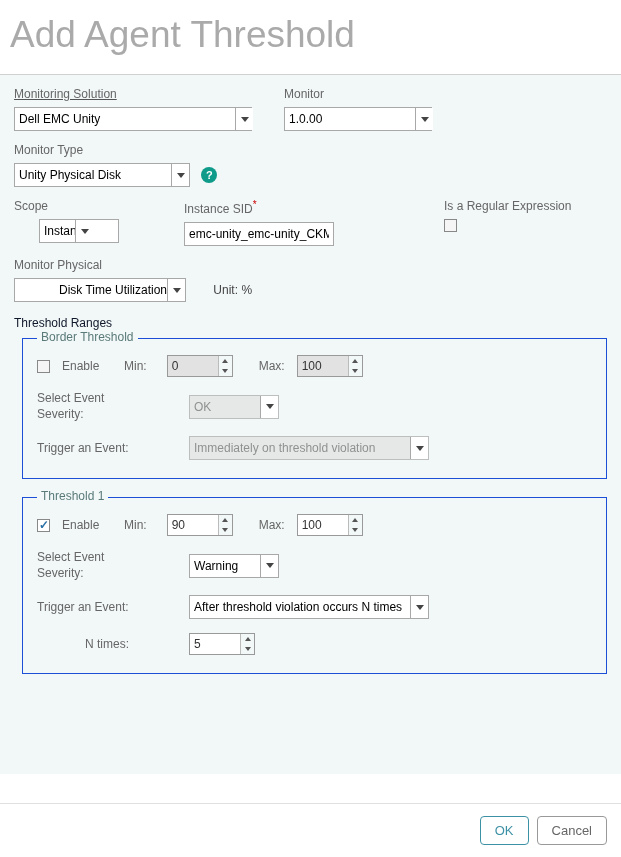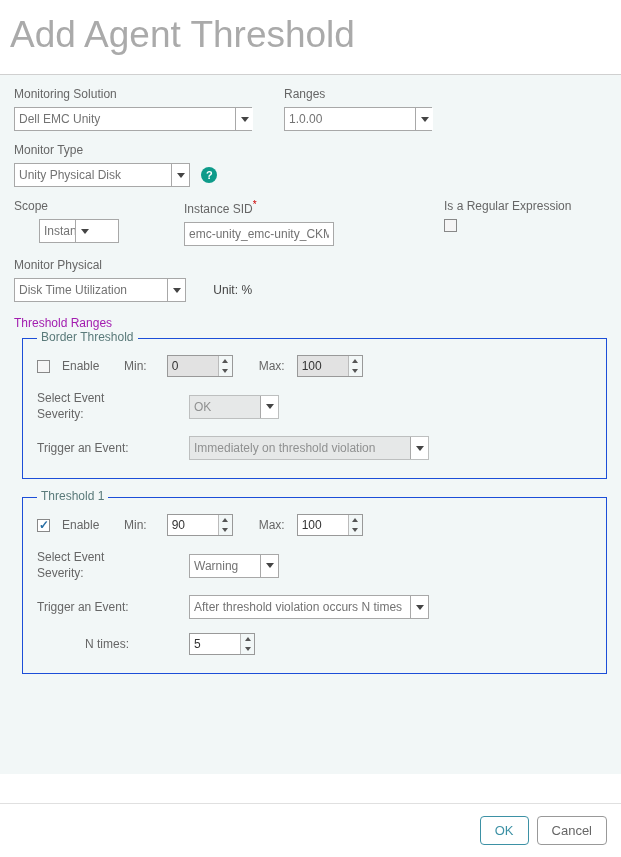--- a/index.html
+++ b/index.html
@@ -47,21 +47,21 @@
       color: #c00;
       font-size: 10px;
       vertical-align: super;
     }
     select, input[type="text"] {
       border: 1px solid #a8a8a8;
       background: #fff;
       height: 24px;
       padding: 2px 4px;
       font-size: 12px;
-      color: #737373;
+      color: #000000;
     }
     select {
       padding-right: 18px;
     }
     .select-wrap {
       position: relative;
       display: inline-block;
     }
     .select-wrap select {
       appearance: none;
@@ -127,21 +127,21 @@
     }
     .unit-label {
       font-size: 12px;
       color: #444;
       display: inline-block;
       margin-left: 24px;
       vertical-align: middle;
       line-height: 24px;
     }
     .section-heading {
-      color: #a21caf;
+      color: #0f172a;
       font-size: 12px;
       margin: 14px 0 8px 0;
     }
     .fieldset {
       border: 1px solid #1d4ed8;
       padding: 16px 14px 18px 14px;
       margin-left: 8px;
       margin-bottom: 18px;
       position: relative;
     }
@@ -249,31 +249,31 @@
     }
   </style>
 </head>
 <body>
 
 <div class="page-title">Add Agent Threshold</div>
 
 <div class="main-area">
 
   <div class="form-row">
-    <div class="form-col" style="width:240px;">
+    <div class="form-col" style="width:240px;text-decoration:underline;">
       <span class="field-label">Monitoring Solution</span>
       <div class="select-wrap">
         <select style="width:238px;">
           <option>Dell EMC Unity</option>
         </select>
         <span class="select-arrow"></span>
       </div>
     </div>
     <div class="form-col" style="width:150px;">
-      <span class="field-label">Ranges</span>
+      <span class="field-label">Monitor</span>
       <div class="select-wrap">
         <select style="width:148px;">
           <option>1.0.00</option>
         </select>
         <span class="select-arrow"></span>
       </div>
     </div>
   </div>
 
   <div class="form-col" style="margin-bottom:12px;">
@@ -308,21 +308,21 @@
     <div class="form-col" style="margin-left:60px;">
       <span class="field-label">Is a Regular Expression</span>
       <span class="checkbox-plain"></span>
     </div>
   </div>
 
   <div class="form-col" style="margin-bottom:8px;">
     <span class="field-label">Monitor Physical</span>
     <div>
       <div class="select-wrap inline-block">
-        <select style="width:172px;">
+        <select style="width:172px;text-align:right;">
           <option>Disk Time Utilization</option>
         </select>
         <span class="select-arrow"></span>
       </div>
       <span class="unit-label">
         <span>Unit:</span> <span>%</span>
       </span>
     </div>
   </div>
 

